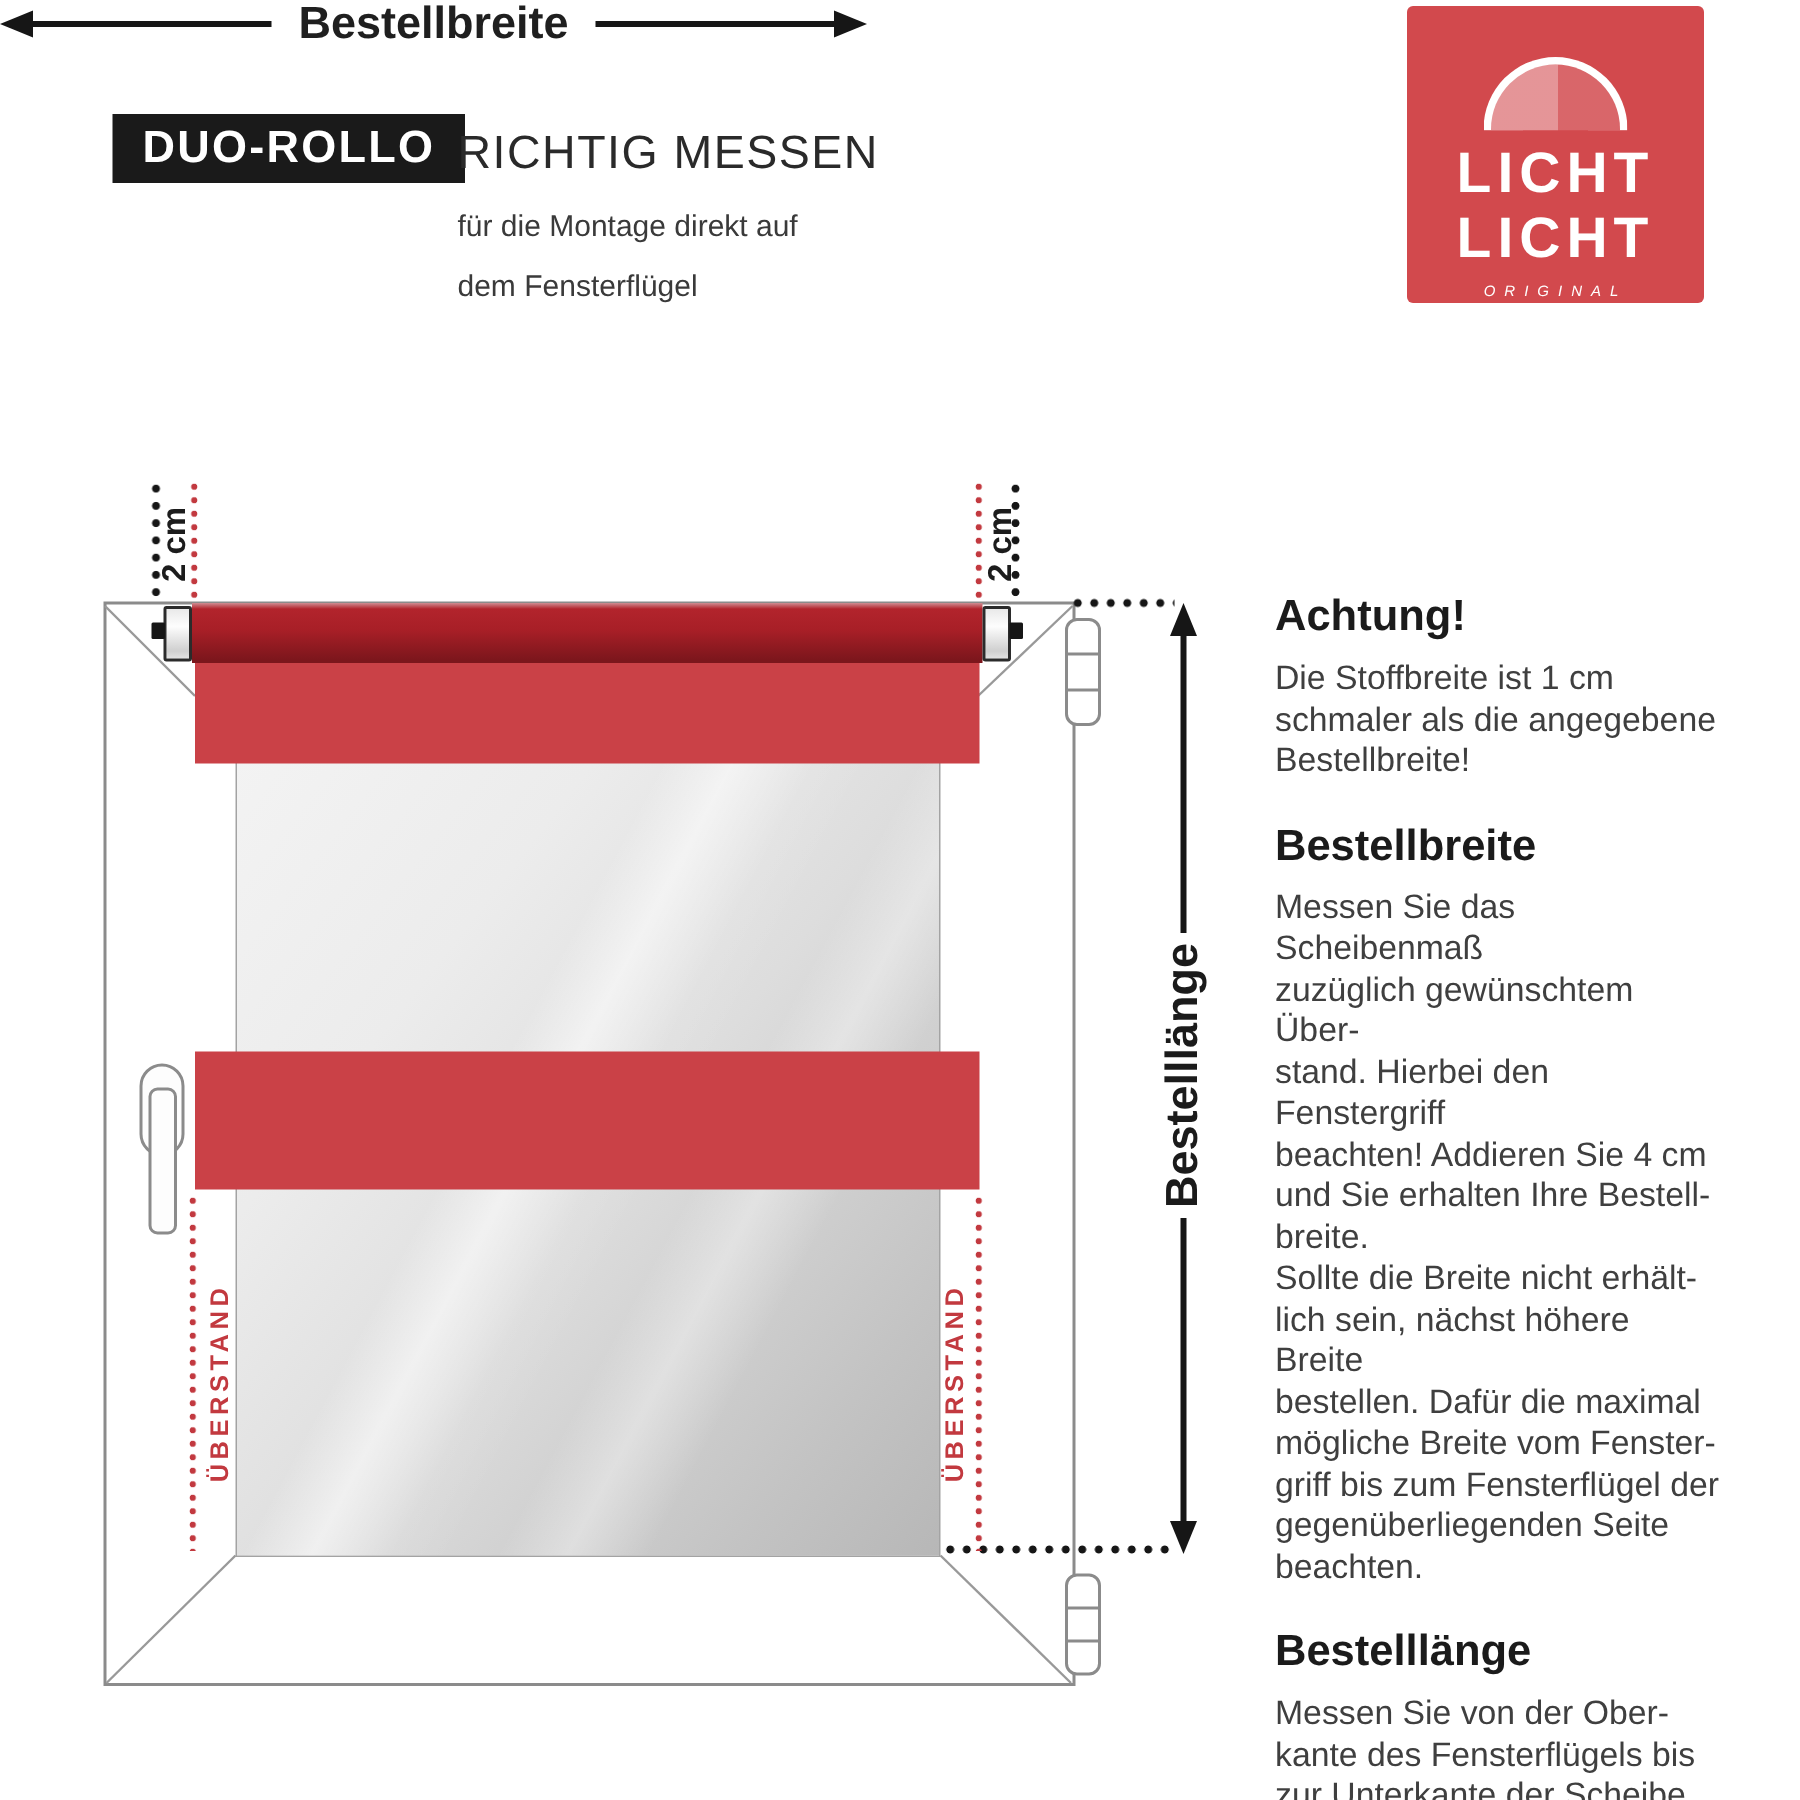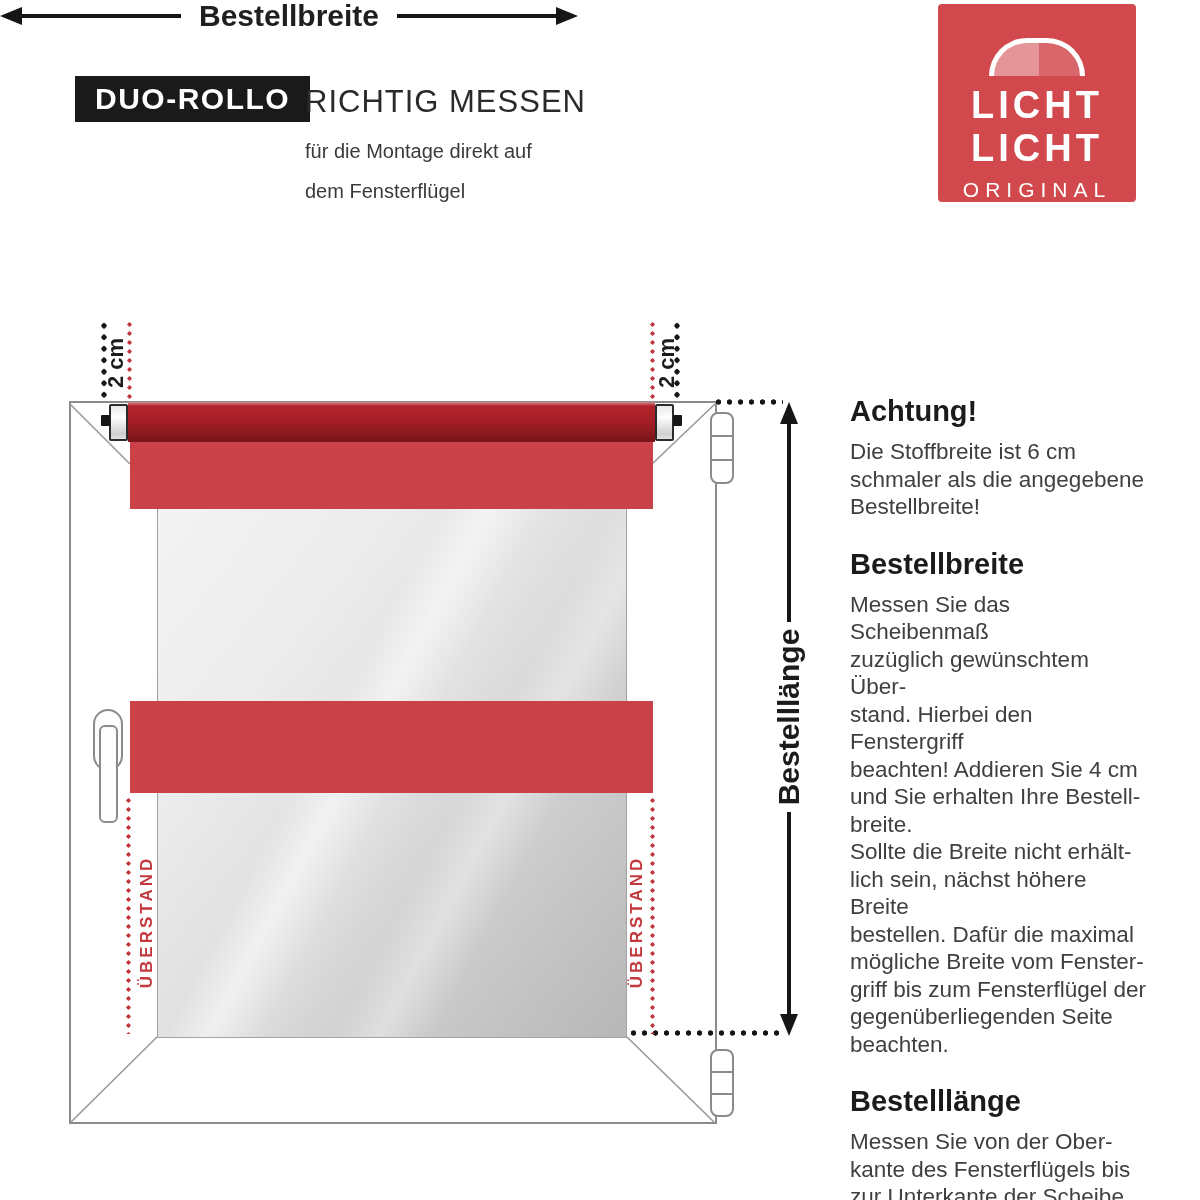--- a/index.html
+++ b/index.html
@@ -14,21 +14,21 @@
   .subtitle{left:305px;top:131px;font-size:20px;line-height:40px;color:#3a3a3a;white-space:pre-line;}
 
   
   .logo{left:938px;top:4px;width:198px;height:198px;background:#d2494d;border-radius:4px;
         display:flex;flex-direction:column;align-items:center;}
   .dome{margin-top:34px;width:86px;height:44px;border:5px solid #fff;border-bottom:none;
         border-radius:90px 90px 0 0;
         background:linear-gradient(90deg,rgba(255,255,255,.42) 0 52%,rgba(255,255,255,.16) 52%);}
   .logo-word{color:#fff;font-size:38px;font-weight:700;letter-spacing:4px;line-height:41px;margin-top:2px;}
   .logo-word.first{margin-top:9px;}
-  .logo-tag{color:#fff;font-size:21px;letter-spacing:6px;margin-top:9px;font-weight:400;}
+  .logo-tag{color:#fff;font-size:10px;letter-spacing:6px;margin-top:9px;font-weight:400;font-style:italic;}
 
   
   .win-outer{left:69px;top:401px;width:648px;height:723px;border:2.5px solid #8b8b8b;
              background:#fff;box-sizing:border-box;z-index:1;}
   .glass{left:157px;top:458px;width:470px;height:580px;border:1.5px solid #a3a3a3;box-sizing:border-box;
          background:linear-gradient(128deg,#f4f4f4 0%,#ececec 30%,#dddddd 55%,#c3c3c3 85%,#b7b7b7 100%);
          z-index:1;}
   .glass-shine{position:absolute;inset:0;
          background:linear-gradient(118deg,rgba(255,255,255,0) 40%,rgba(255,255,255,.55) 46%,rgba(255,255,255,.08) 53%,rgba(255,255,255,0) 58%),
                     linear-gradient(118deg,rgba(255,255,255,0) 62%,rgba(255,255,255,.35) 68%,rgba(255,255,255,0) 75%);}
@@ -162,21 +162,21 @@
   <div class="abs bl-vline" style="top:812px;height:208px;"></div>
   <div class="abs tri down"></div>
 
   <div class="abs vdot-red" style="left:126px;top:796px;height:238px;"></div>
   <div class="abs vdot-red" style="left:650px;top:796px;height:238px;"></div>
   <div class="abs rot ueberstand-label" style="left:147px;top:922px;">ÜBERSTAND</div>
   <div class="abs rot ueberstand-label" style="left:637px;top:922px;">ÜBERSTAND</div>
 
   <div class="abs info">
     <h3>Achtung!</h3>
-    <p>Die Stoffbreite ist 6 cm
+    <p>Die Stoffbreite ist 1 cm
 schmaler als die angegebene
 Bestellbreite!</p>
     <h3>Bestellbreite</h3>
     <p>Messen Sie das Scheibenmaß
 zuzüglich gewünschtem Über-
 stand. Hierbei den Fenstergriff
 beachten! Addieren Sie 4 cm
 und Sie erhalten Ihre Bestell-
 breite.
 Sollte die Breite nicht erhält-

